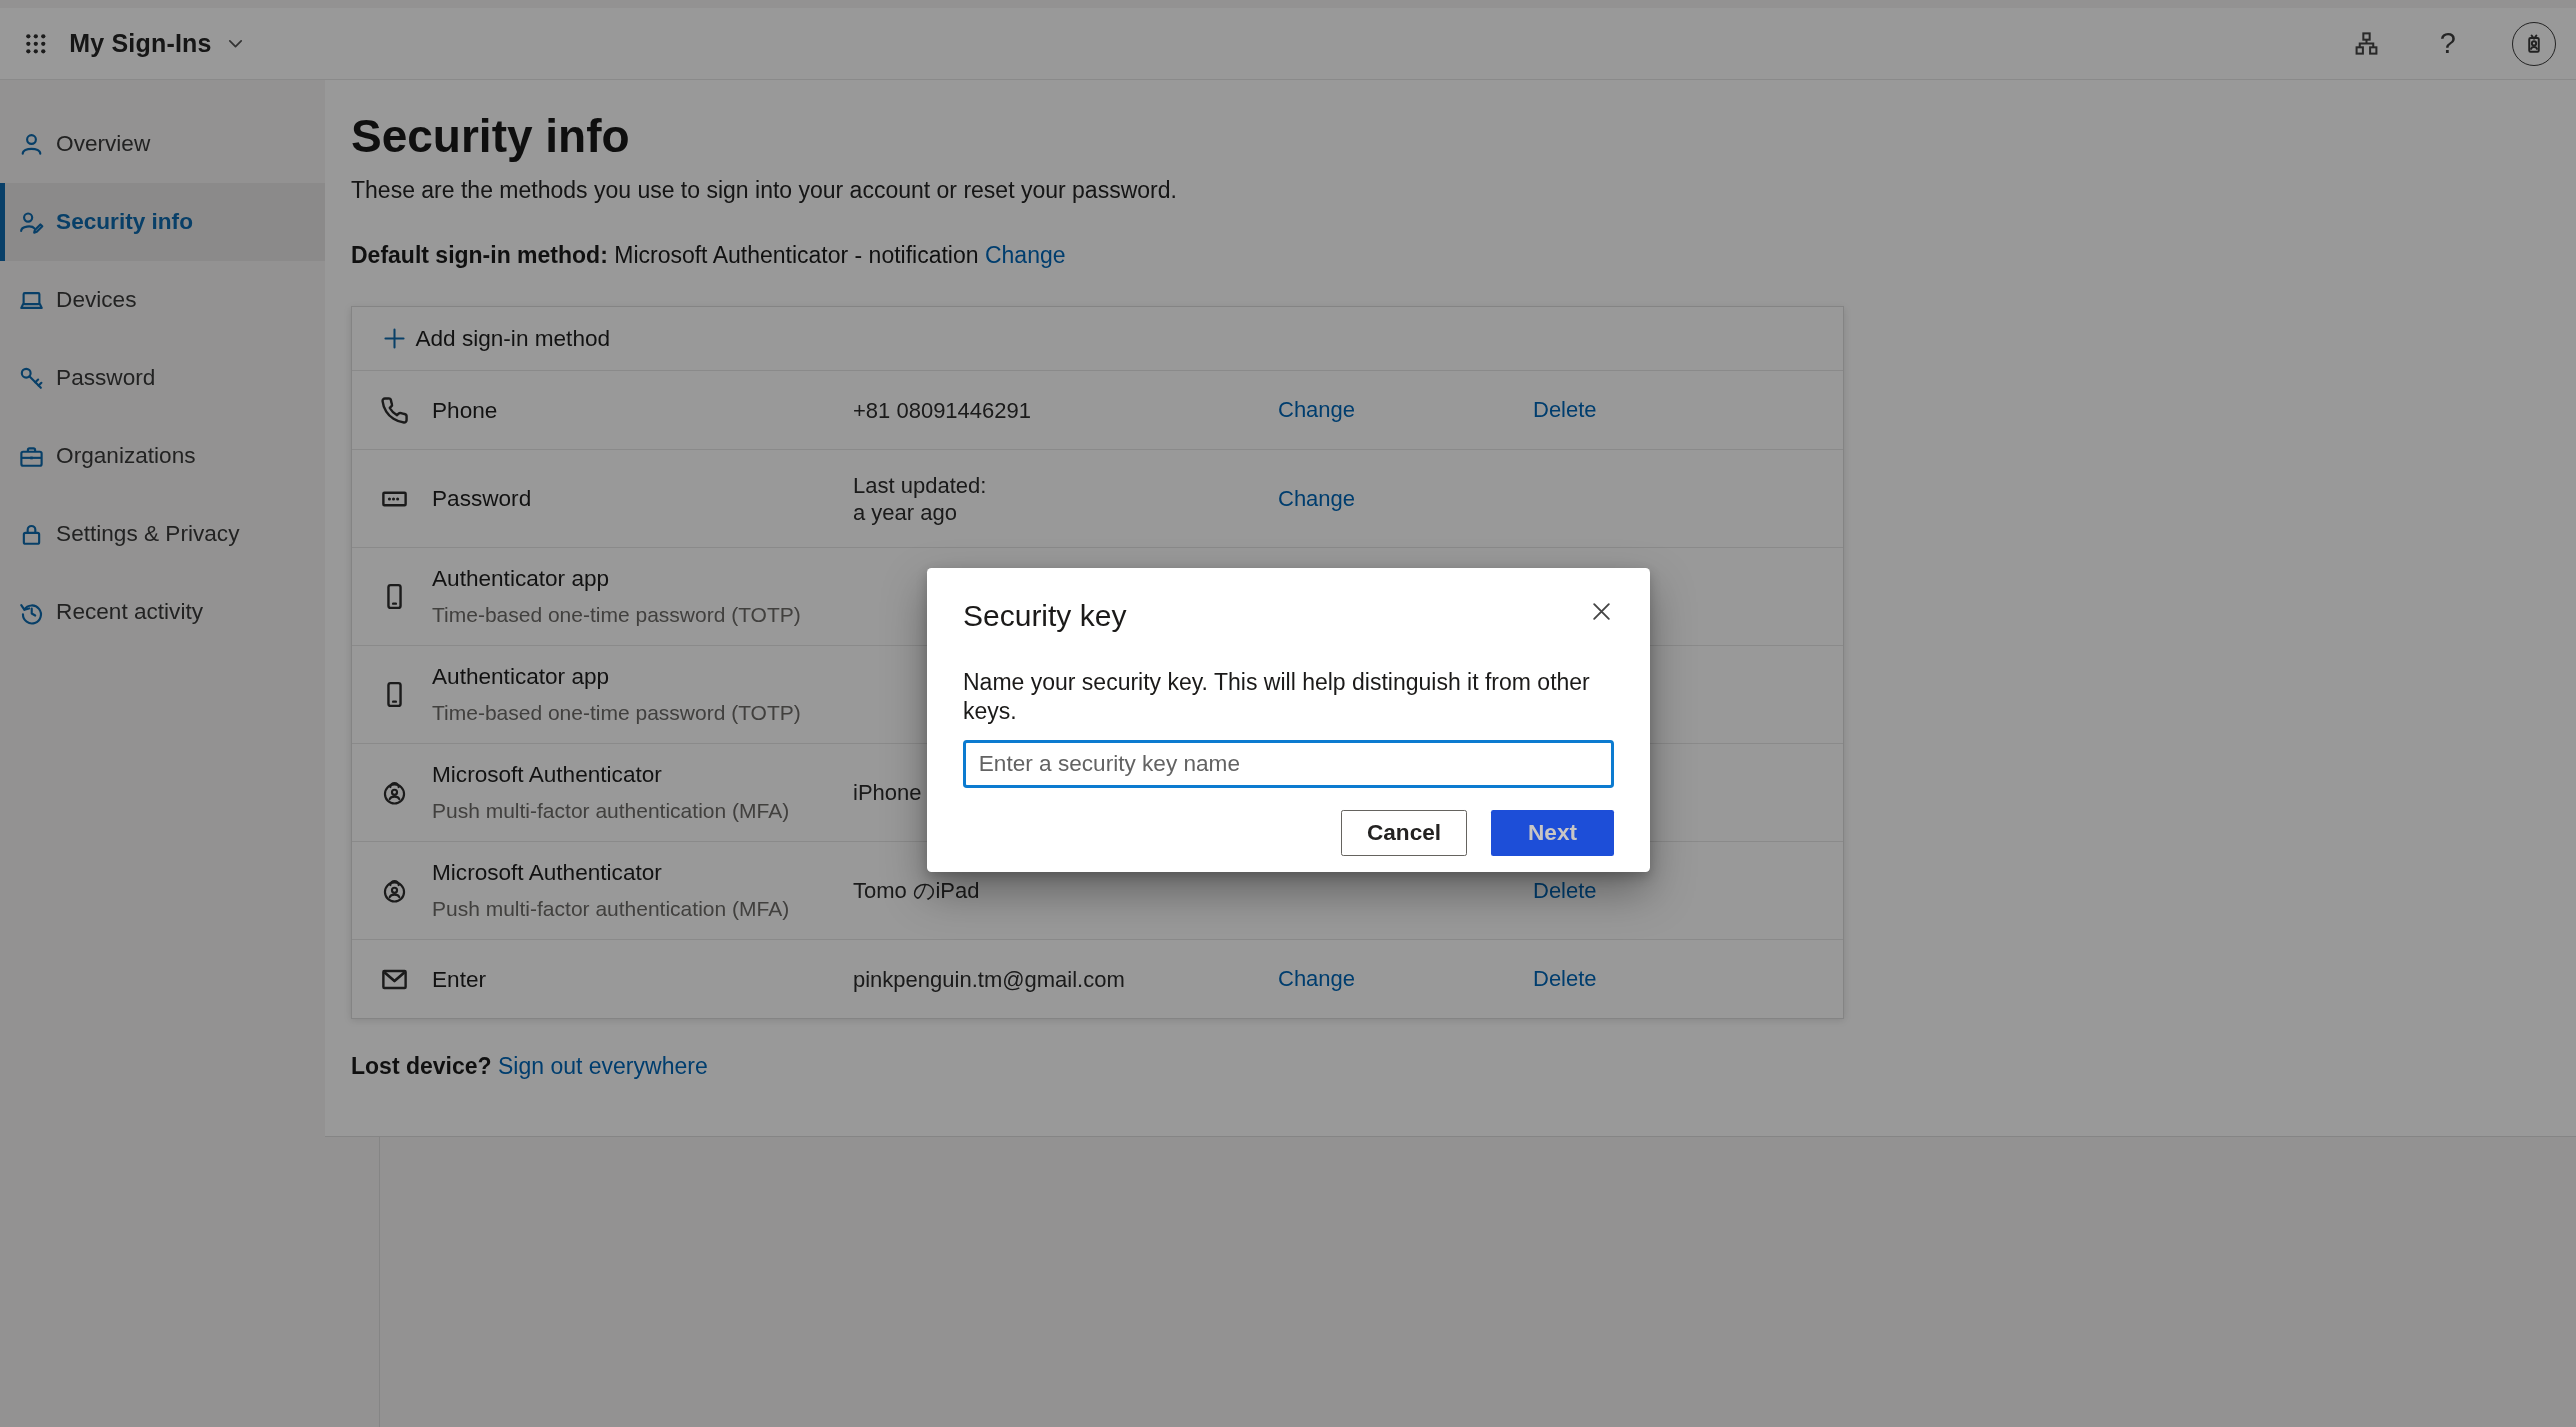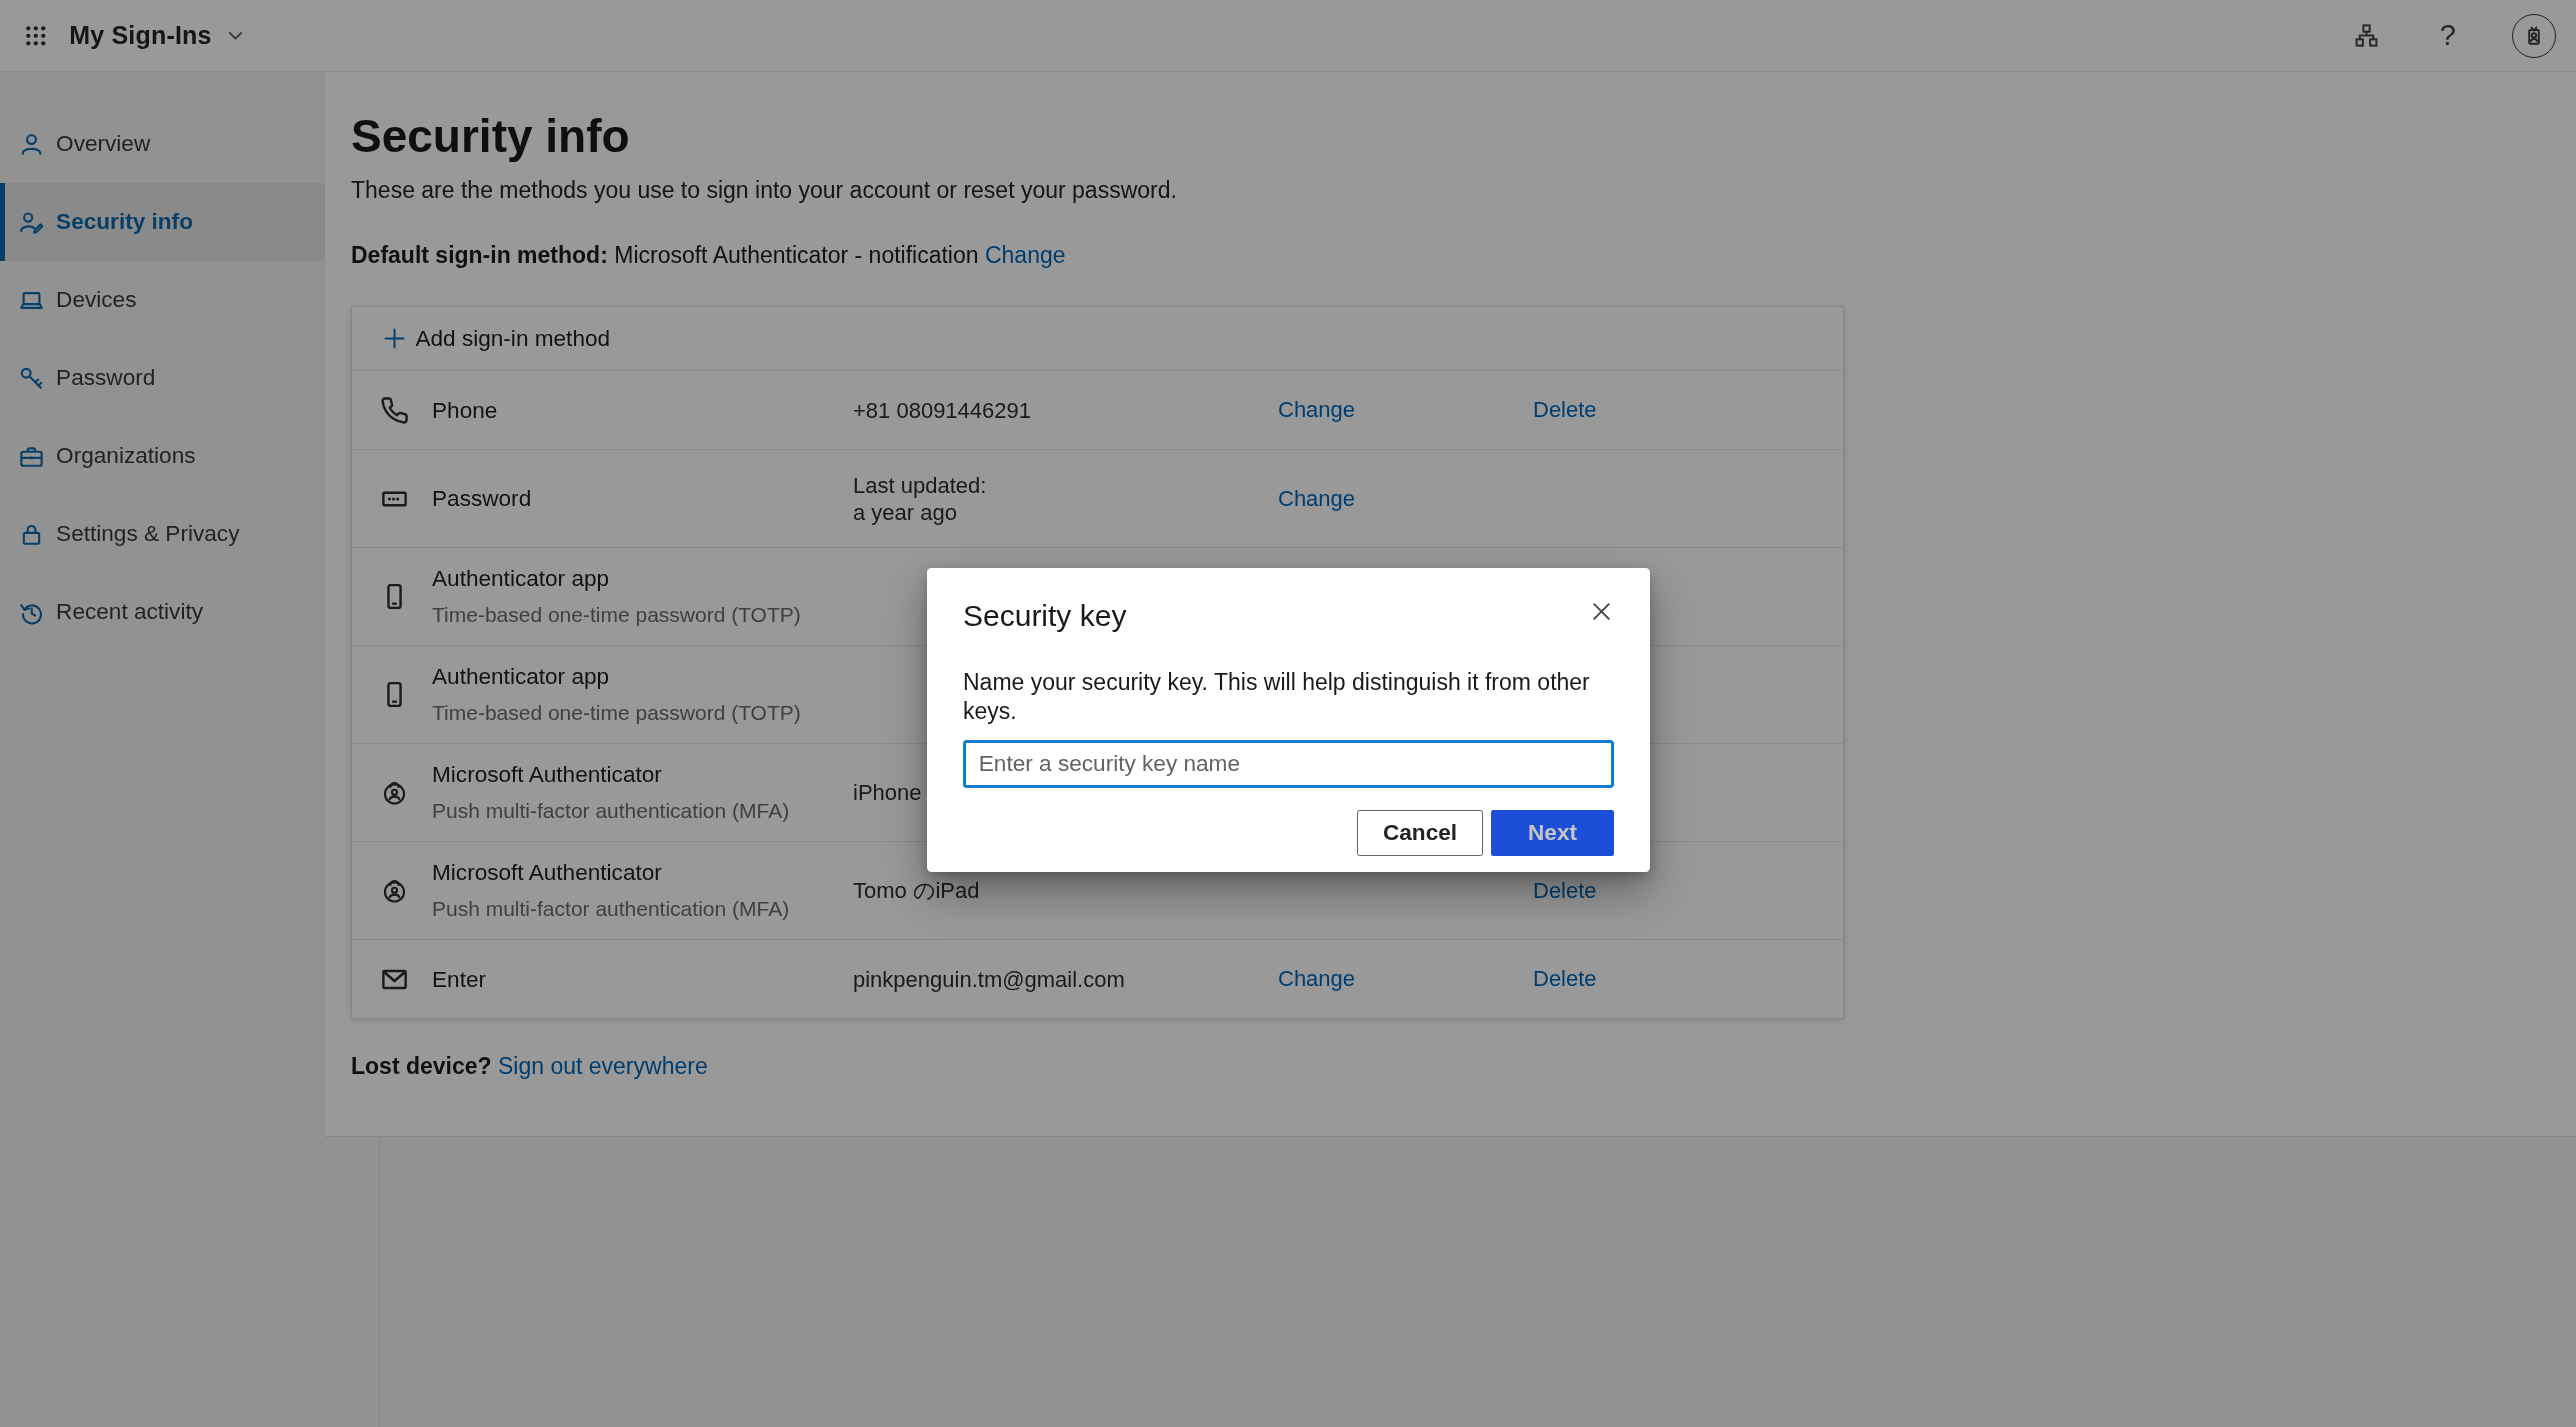--- a/index.html
+++ b/index.html
@@ -8,21 +8,21 @@
     font-family:"Liberation Sans", sans-serif;
     background:#f5f4f3;
     position:relative;
     overflow:hidden;
     color:#1f1f1f;
   }
   svg { display:block; }
 
   
   .topbar {
-    position:absolute; top:0; left:0; right:0; height:72px;
+    position:absolute; top:8px; left:0; right:0; height:72px;
     background:#ffffff; border-bottom:0.8px solid #e6e6e6;
     display:flex; align-items:center; padding:0 19.6px; z-index:1;
   }
   .waffle-btn { width:33px; height:33px; display:flex; align-items:center; justify-content:center; cursor:pointer; }
   .topbar-title { font-size:25px; font-weight:600; color:#262626; margin-left:16.6px; letter-spacing:0.2px; }
   .topbar-chevron { margin-left:13.6px; display:flex; align-items:center; }
   .topbar-right { margin-left:auto; display:flex; align-items:center; gap:48px; }
   .top-icon-btn { width:33px; height:33px; display:flex; align-items:center; justify-content:center; cursor:pointer; }
   .help-glyph { font-size:29px; color:#3f3f3f; font-weight:400; }
   .avatar-circle {
@@ -88,21 +88,21 @@
   .modal-title { font-size:30px; font-weight:400; color:#1b1a19; line-height:35px; }
   .modal-close { position:absolute; top:27px; right:32px; width:33px; height:33px;
     display:flex; align-items:center; justify-content:center; cursor:pointer; }
   .modal-body { margin-top:35px; font-size:23px; color:#1b1a19; line-height:29px; }
   .modal-input {
     margin-top:13.6px; width:100%; height:48px; border:3px solid #0c7bd0; border-radius:3.8px;
     font-size:22.6px; padding:0 12.8px; color:#1b1a19; outline:none; background:#fff;
     font-family:"Liberation Sans", sans-serif;
   }
   .modal-input::placeholder { color:#636363; }
-  .modal-actions { display:flex; justify-content:flex-end; gap:8px; margin-top:22.6px; }
+  .modal-actions { display:flex; justify-content:flex-end; gap:24px; margin-top:22.6px; }
   .btn { height:46px; font-size:22.6px; font-weight:600; border-radius:2.3px; cursor:pointer;
     font-family:"Liberation Sans", sans-serif; display:flex; align-items:center; justify-content:center; }
   .btn-cancel { width:126px; background:#ffffff; border:1.5px solid #65635f; color:#242322; }
   .btn-next { width:123px; background:#1d4ed8; border:none; color:#c8c6c4; cursor:default; }
 </style>
 </head>
 <body>
 
 <header class="topbar">
   <div class="waffle-btn">

